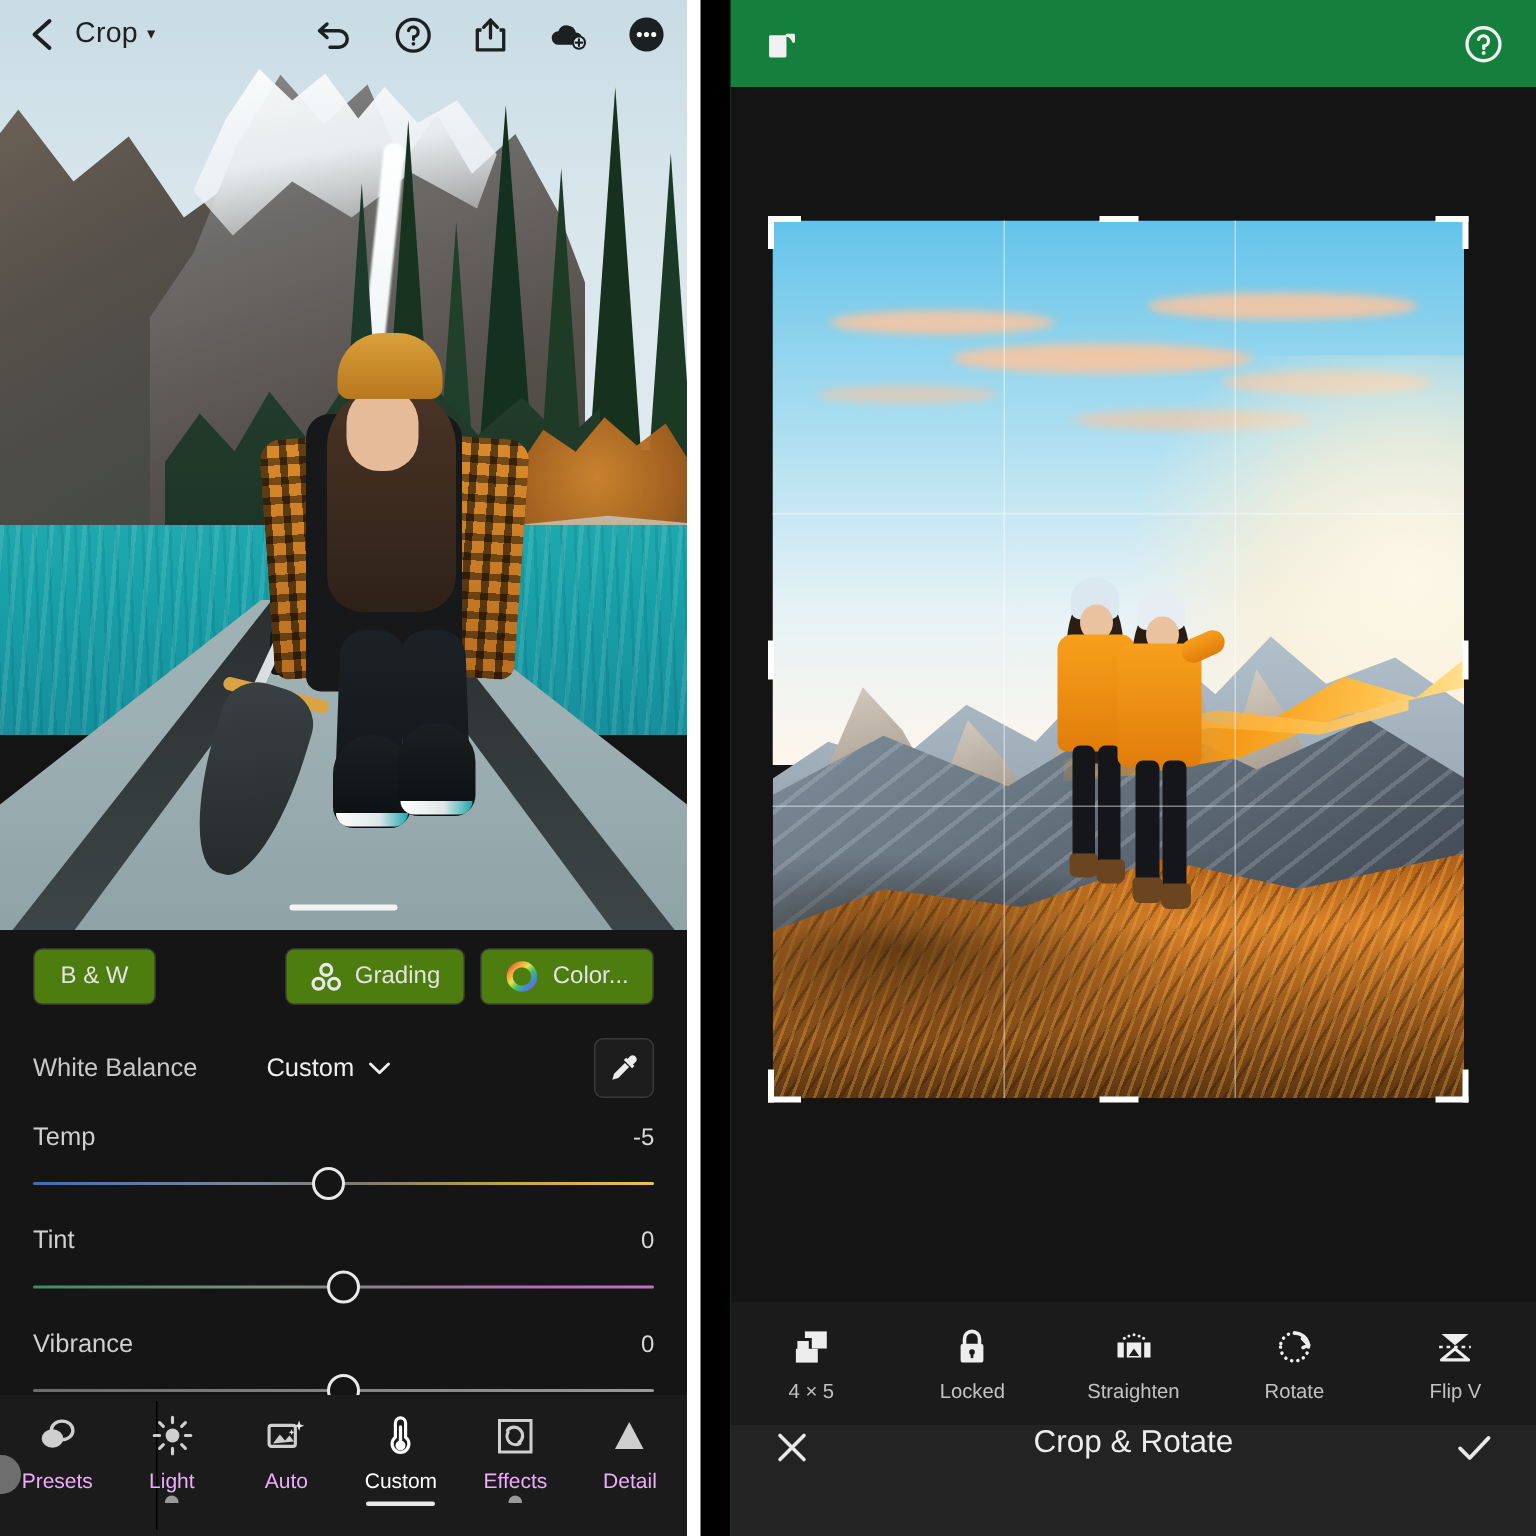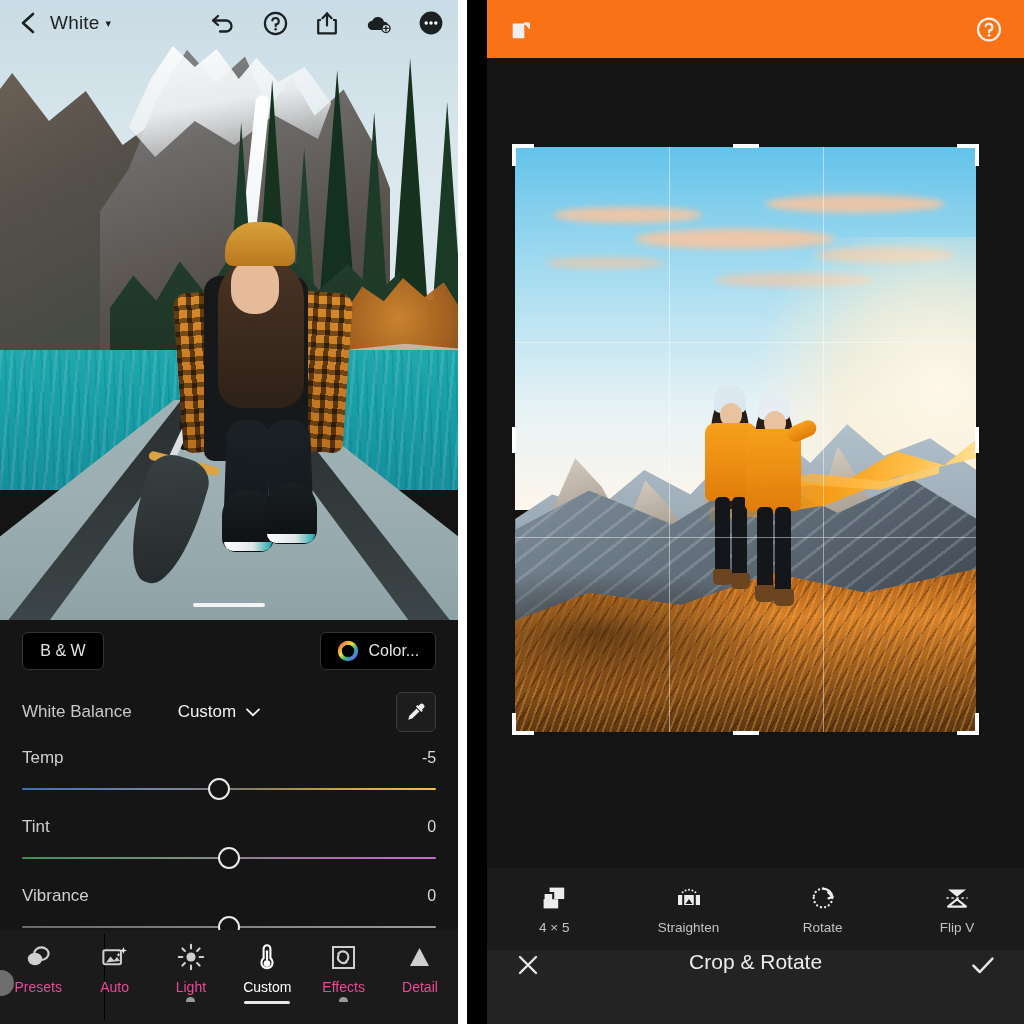--- a/index.html
+++ b/index.html
@@ -14,21 +14,21 @@
   
   .panel-left {
     position: relative; width: 507px; height: 1024px;
     background: #141414; overflow: hidden;
   }
   .divider-gap {
     width: 10px; height: 1024px; background: #ffffff;
   }
   .panel-right {
     position: relative; width: 594px; height: 1024px;
-    background: #f97316; overflow: hidden; margin-left: 20px;
+    background: #15803d; overflow: hidden; margin-left: 20px;
   }
 
   
   .photo1 { position: absolute; inset: 0 0 auto 0; height: 620px; overflow: hidden; }
   .p1-sky {
     position: absolute; left:0; top:0; width:100%; height:300px;
     background: linear-gradient(#c9dbe4 0%, #d8e6ec 45%, #dfeaef 100%);
   }
   .p1-mtn-left {
     position:absolute; left:-20px; top:55px; width:230px; height:300px;
@@ -187,21 +187,21 @@
   .tb-icons { display:flex; align-items:center; gap:26px; }
   .tb-ico { width:26px; height:26px; display:flex; align-items:center; justify-content:center; cursor:pointer; }
 
   
   .controls {
     position:absolute; left:0; top:620px; width:100%; height:310px;
     background:#151515; z-index:4; overflow:hidden;
   }
   .chip-row { display:flex; align-items:center; padding: 12px 22px 0 22px; gap:10px; }
   .chip {
-    height:38px; border:1px solid #343434; border-radius:6px; background:#000000;
+    height:38px; border:1px solid #343434; border-radius:6px; background:#4d7c0f;
     display:flex; align-items:center; justify-content:center; gap:9px;
     padding: 0 16px; color:#e3e3e3; font-size:16px; cursor:pointer;
   }
   .chip.bw { min-width:82px; }
   .chip-spacer { flex:1; }
 
   .wb-row {
     display:flex; align-items:center; padding: 22px 22px 0 22px; gap:0;
   }
   .wb-label { font-size:17px; color:#c8c8c8; }
@@ -245,21 +245,21 @@
   .tab-partial {
     position:absolute; left:-12px; top:40px; width:26px; height:26px;
     border-radius:50%; background:#8b8b8b; opacity:.75;
   }
   .tab-sep { position:absolute; left:104px; top:4px; width:1px; height:86px; background:#000; }
   .tab {
     flex:1; display:flex; flex-direction:column; align-items:center; gap:7px;
     cursor:pointer; position:relative;
   }
   .tab .tab-ico { height:30px; display:flex; align-items:center; justify-content:center; }
-  .tab .tab-lbl { font-size:14px; color:#ec4899; }
+  .tab .tab-lbl { font-size:14px; color:#f0abfc; }
   .tab.active .tab-lbl { color:#ffffff; }
   .tab .underline {
     position:absolute; bottom:-9px; width:46px; height:3px; background:#e8e8e8; border-radius:2px;
   }
   .tab .dot {
     position:absolute; bottom:-7px; width:9px; height:5px; background:#9a9a9a;
     border-radius: 5px 5px 0 0;
   }
 
   
@@ -419,21 +419,21 @@
       <div class="home-indicator"></div>
     </div>
 
     <div class="topbar-left">
       <div class="tb-back">
         <svg width="20" height="22" viewBox="0 0 20 22">
             <path d="M15 2 L5 11 L15 20" stroke="#1b2022" stroke-width="2.6" fill="none" stroke-linecap="round" stroke-linejoin="round"></path>
           </svg>
       </div>
       <div class="tb-title">
-        <span>White</span>
+        <span>Crop</span>
         <span class="tb-caret">▾</span>
       </div>
       <div class="tb-spacer"></div>
       <div class="tb-icons">
         <div class="tb-ico">
           <svg width="25" height="22" viewBox="0 0 25 22">
               <path d="M7 4 L2 8.5 L7 13" stroke="#1b2022" stroke-width="2.3" fill="none" stroke-linecap="round" stroke-linejoin="round"></path>
               <path d="M2.6 8.5 H15 a5.5 5.5 0 0 1 0 11 H9" stroke="#1b2022" stroke-width="2.3" fill="none" stroke-linecap="round"></path>
             </svg>
         </div>
@@ -470,20 +470,30 @@
       </div>
     </div>
 
     <div class="controls">
 
       <div class="chip-row">
         <div class="chip bw">
           <span>B &amp; W</span>
         </div>
         <div class="chip-spacer"></div>
+        <div class="chip">
+          <span>
+            <svg width="21" height="21" viewBox="0 0 21 21">
+                <circle cx="10.5" cy="5.6" r="3.6" fill="none" stroke="#e8e8e8" stroke-width="2.2"></circle>
+                <circle cx="5.3" cy="14.8" r="3.6" fill="none" stroke="#e8e8e8" stroke-width="2.2"></circle>
+                <circle cx="15.7" cy="14.8" r="3.6" fill="none" stroke="#e8e8e8" stroke-width="2.2"></circle>
+              </svg>
+          </span>
+          <span>Grading</span>
+        </div>
         <div class="chip">
           <span>
             <svg width="22" height="22" viewBox="0 0 22 22">
               <defs>
                   <linearGradient id="cw1" x1="0" y1="0" x2="1" y2="1">
                 <stop offset="0%" stop-color="#e4473c"></stop>
                     <stop offset="20%" stop-color="#f2a23a"></stop>
                 <stop offset="40%" stop-color="#e9e24a"></stop>
                     <stop offset="60%" stop-color="#4bbf6b"></stop>
                 <stop offset="80%" stop-color="#3a8ed6"></stop>
@@ -559,41 +569,41 @@
           <svg width="28" height="26" viewBox="0 0 28 26">
               <ellipse cx="11" cy="15" rx="7.2" ry="6.2" fill="#cfcfcf"></ellipse>
               <ellipse cx="17.4" cy="9.6" rx="7.2" ry="6.2" fill="none" stroke="#cfcfcf" stroke-width="2.2"></ellipse>
             </svg>
         </span>
         <span class="tab-lbl">Presets</span>
       </div>
 
       <div class="tab">
         <span class="tab-ico">
+          <svg width="28" height="28" viewBox="0 0 28 28">
+              <circle cx="14" cy="14" r="4.6" fill="#cfcfcf"></circle>
+              <g stroke="#cfcfcf" stroke-width="2.1" stroke-linecap="round">
+                <path d="M14 1.8v3.6M14 22.6v3.6M1.8 14h3.6M22.6 14h3.6M5.4 5.4l2.5 2.5M20.1 20.1l2.5 2.5M22.6 5.4l-2.5 2.5M7.9 20.1l-2.5 2.5"></path>
+              </g>
+            </svg>
+        </span>
+        <span class="tab-lbl">Light</span>
+        <span class="dot"></span>
+      </div>
+
+      <div class="tab">
+        <span class="tab-ico">
           <svg width="28" height="26" viewBox="0 0 28 26">
               <rect x="2.4" y="6.2" width="17.5" height="14" rx="1.6" fill="none" stroke="#cfcfcf" stroke-width="2.1"></rect>
               <path d="M5 18.4 L9.6 12.4 L13 16.4 L16 13 L19 17" fill="#cfcfcf"></path>
               <path d="M22.4 3 l.9 2.6 2.6.9 -2.6.9 -.9 2.6 -.9-2.6 -2.6-.9 2.6-.9z" fill="#e8e8e8"></path>
               <path d="M17.4 8.8 l.55 1.5 1.5.55 -1.5.55 -.55 1.5 -.55-1.5 -1.5-.55 1.5-.55z" fill="#e8e8e8"></path>
             </svg>
         </span>
         <span class="tab-lbl">Auto</span>
-      </div>
-
-      <div class="tab">
-        <span class="tab-ico">
-          <svg width="28" height="28" viewBox="0 0 28 28">
-              <circle cx="14" cy="14" r="4.6" fill="#cfcfcf"></circle>
-              <g stroke="#cfcfcf" stroke-width="2.1" stroke-linecap="round">
-                <path d="M14 1.8v3.6M14 22.6v3.6M1.8 14h3.6M22.6 14h3.6M5.4 5.4l2.5 2.5M20.1 20.1l2.5 2.5M22.6 5.4l-2.5 2.5M7.9 20.1l-2.5 2.5"></path>
-              </g>
-            </svg>
-        </span>
-        <span class="tab-lbl">Light</span>
-        <span class="dot"></span>
       </div>
 
       <div class="tab active">
         <span class="tab-ico">
           <svg width="26" height="30" viewBox="0 0 26 30">
               <path d="M13 3.2a3.4 3.4 0 0 0-3.4 3.4v9.6a5.6 5.6 0 1 0 6.8 0V6.6A3.4 3.4 0 0 0 13 3.2z" fill="none" stroke="#ffffff" stroke-width="2.1"></path>
               <circle cx="13" cy="21.6" r="3.3" fill="#ffffff"></circle>
               <rect x="11.9" y="8.2" width="2.2" height="11" rx="1.1" fill="#ffffff"></rect>
             </svg>
         </span>
@@ -735,20 +745,31 @@
     <div class="tools">
       <div class="tool">
         <span class="tool-ico">
           <svg width="26" height="26" viewBox="0 0 26 26">
               <rect x="8.6" y="2.6" width="14.6" height="11.4" fill="#ededed"></rect>
               <rect x="2.6" y="8" width="9.6" height="9.6" fill="#ededed" stroke="#1b1b1b" stroke-width="2"></rect>
               <rect x="2.6" y="14.2" width="14.6" height="9.2" fill="#ededed"></rect>
             </svg>
         </span>
         <span class="tool-lbl">4 × 5</span>
+      </div>
+      <div class="tool">
+        <span class="tool-ico">
+          <svg width="24" height="26" viewBox="0 0 24 26">
+              <path d="M7 11V7.6a5 5 0 0 1 10 0V11" fill="none" stroke="#ededed" stroke-width="2.4"></path>
+              <rect x="4.4" y="10.8" width="15.2" height="12.6" rx="1.8" fill="#ededed"></rect>
+              <circle cx="12" cy="16.4" r="1.9" fill="#1b1b1b"></circle>
+              <rect x="11.1" y="16.2" width="1.8" height="4.2" fill="#1b1b1b"></rect>
+            </svg>
+        </span>
+        <span class="tool-lbl">Locked</span>
       </div>
       <div class="tool">
         <span class="tool-ico">
           <svg width="28" height="26" viewBox="0 0 28 26">
               <rect x="3" y="10" width="4.2" height="10" fill="#ededed"></rect>
               <rect x="20.8" y="10" width="4.2" height="10" fill="#ededed"></rect>
               <path d="M9.2 10 H18.8 V20 H9.2z" fill="#ededed"></path>
               <path d="M10.6 19 L14 14 L17.4 19" fill="#1b1b1b"></path>
               <g fill="#ededed">
                 <circle cx="7.6" cy="7.2" r="1"></circle>

